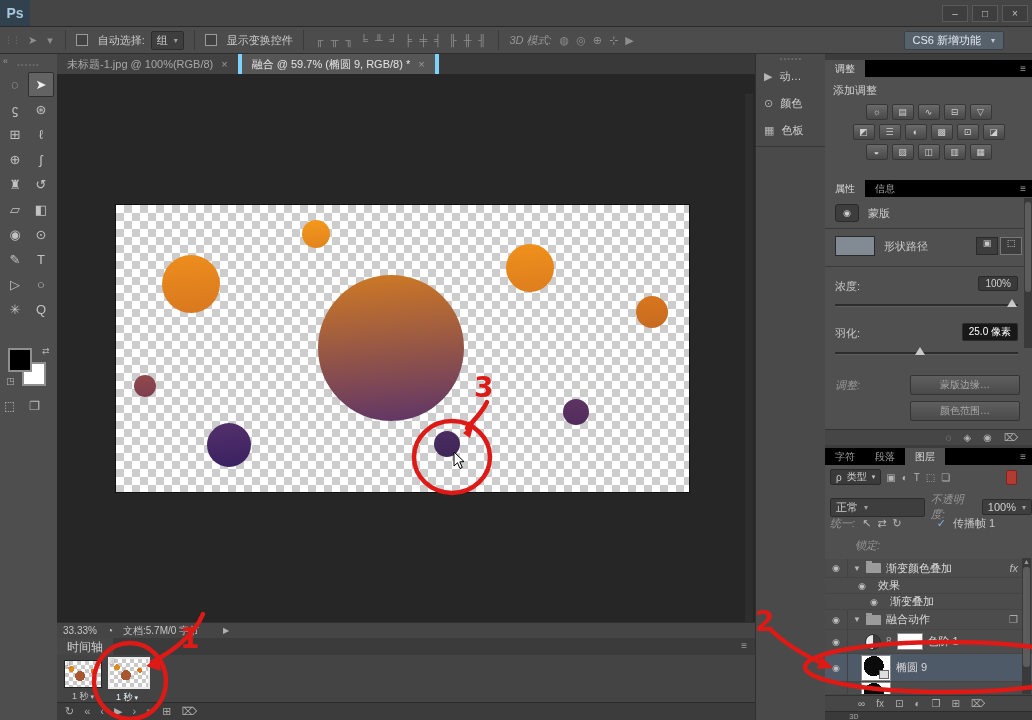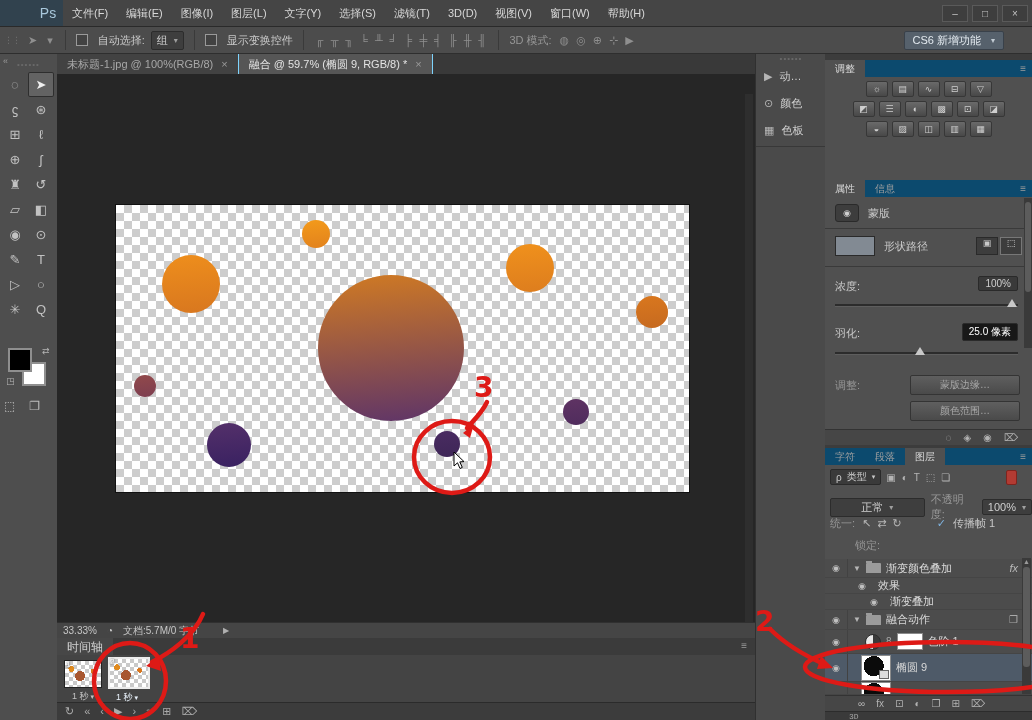--- a/index.html
+++ b/index.html
@@ -2,21 +2,21 @@
 <html><head>
 <meta charset="utf-8">
 <style>
   html,body{margin:0;padding:0;background:#222;}
   #app{position:relative;width:1032px;height:720px;overflow:hidden;
        background:#4c4c4c;font-family:"Liberation Sans","DejaVu Sans",sans-serif;
        font-size:11px;color:#d4d4d4;cursor:default;-webkit-user-select:none;user-select:none;}
   .abs{position:absolute;}
   
   #menubar{left:0;top:0;width:1032px;height:26px;background:#454545;border-bottom:1px solid #2a2a2a;display:flex;align-items:center;}
-  #pslogo{width:30px;height:26px;background:#31424e;color:#a9c8dc;font-weight:normal;font-size:14px;display:flex;align-items:center;justify-content:center;padding-left:33px;}
+  #pslogo{width:30px;height:26px;background:#31424e;color:#a9c8dc;font-weight:bold;font-size:14px;display:flex;align-items:center;justify-content:center;}
   .menu-item{padding:0 9px;line-height:26px;color:#d8d8d8;}
   #winbtns{position:absolute;right:4px;top:5px;display:flex;gap:4px;}
   .winbtn{width:24px;height:15px;background:#3e3e3e;border:1px solid #5a5a5a;color:#c3c3c3;font-size:10px;display:flex;align-items:center;justify-content:center;}
   
   #optionsbar{left:0;top:27px;width:1032px;height:27px;background:#4c4c4c;border-bottom:1px solid #2e2e2e;display:flex;align-items:center;gap:6px;padding-left:4px;box-sizing:border-box;}
   .grip{color:#6c6c6c;font-size:9px;letter-spacing:-1px;}
   .osep{width:1px;height:20px;background:#3a3a3a;margin:0 4px;}
   .chk{width:10px;height:10px;border:1px solid #9a9a9a;background:#424242;display:inline-block;margin-right:4px;}
   .dd{background:#3e3e3e;border:1px solid #2c2c2c;border-radius:2px;padding:1px 5px;display:inline-flex;align-items:center;gap:6px;color:#d0d0d0;}
   .dd:after{content:"▾";font-size:8px;color:#9f9f9f;}
@@ -34,21 +34,21 @@
   .tool.selected{background:#636363;box-shadow:inset 0 0 0 1px #2e2e2e;color:#f0f0f0;}
   #fgbg{position:absolute;left:6px;top:292px;width:44px;height:44px;}
   #fg{position:absolute;left:2px;top:2px;width:20px;height:20px;background:#000;border:2px solid #8f8f8f;}
   #bg{position:absolute;left:16px;top:16px;width:20px;height:20px;background:#fff;border:2px solid #8f8f8f;}
   #swapcol{position:absolute;left:36px;top:0;color:#b5b5b5;font-size:9px;}
   #minicol{position:absolute;left:0;top:30px;color:#b5b5b5;font-size:9px;}
   #toolfooter{position:absolute;left:4px;top:345px;width:50px;display:flex;gap:14px;color:#bdbdbd;font-size:12px;}
   
   #docarea{left:57px;top:54px;width:698px;height:666px;background:#262626;}
   #tabbar{position:absolute;left:0;top:0;width:698px;height:20px;background:#393939;display:flex;}
-  .dtab{display:flex;align-items:center;gap:8px;padding:0 10px;border-right:1px solid #7dd3fc;font-size:11px;}
+  .dtab{display:flex;align-items:center;gap:8px;padding:0 10px;border-right:4px solid #7dd3fc;font-size:11px;}
   .dtab.inactive{background:#424242;color:#a8a8a8;}
   .dtab.active{background:#565656;color:#e3e3e3;}
   .tabclose{color:#9a9a9a;font-size:11px;}
   #pasteboard{position:absolute;left:0;top:20px;width:698px;height:548px;background:#262626;}
   #canvas{position:absolute;left:58px;top:130px;width:573px;height:287px;border:1px solid #111;
     background-color:#fff;
     background-image:linear-gradient(45deg,#cdcdcd 25%,transparent 25%,transparent 75%,#cdcdcd 75%),
                      linear-gradient(45deg,#cdcdcd 25%,transparent 25%,transparent 75%,#cdcdcd 75%);
     background-size:16px 16px;background-position:0 0,8px 8px;overflow:hidden;}
   .circle{position:absolute;border-radius:50%;}
@@ -82,28 +82,28 @@
   #tlcontrols{position:absolute;left:0;top:64px;width:698px;height:24px;background:#3c3c3c;border-top:1px solid #2b2b2b;display:flex;align-items:flex-start;gap:10px;padding:2px 0 0 8px;box-sizing:border-box;color:#ababab;font-size:11px;}
   
   #rightstrip{left:755px;top:54px;width:70px;height:666px;background:#4a4a4a;border-left:1px solid #303030;border-right:1px solid #303030;}
   .stripbtn{display:flex;align-items:center;gap:7px;padding:6px 8px;color:#cfcfcf;}
   .stripbtn .sic{color:#b5b5b5;font-size:11px;}
   .stripdiv{height:1px;background:#383838;margin:2px 0;}
   #stripgrip{color:#6a6a6a;font-size:8px;text-align:center;letter-spacing:1px;}
   
   #panels{left:825px;top:54px;width:207px;height:666px;background:#3c3c3c;}
   .panel{position:absolute;left:0;width:207px;background:#505050;}
-  .ptabs{height:17px;background:#0c4a6e;display:flex;position:relative;}
+  .ptabs{height:17px;background:#000000;display:flex;position:relative;}
   .ptab{padding:2px 10px 0;font-size:10px;color:#9f9f9f;}
   .ptab.active{background:#505050;color:#dadada;}
   .pmenu{position:absolute;right:6px;top:3px;color:#9c9c9c;font-size:10px;}
   .adjrow{display:flex;justify-content:center;gap:4px;margin:4px 0;}
   .adj-ic{width:20px;height:14px;background:linear-gradient(#6a6a6a,#484848);border:1px solid #373737;border-radius:2px;color:#cfcfcf;font-size:9px;display:flex;align-items:center;justify-content:center;}
   .plabel{color:#c9c9c9;}
-  .pdim{color:#969696;}
+  .pdim{color:#969696;font-style:italic;}
   .valbox{background:#3a3a3a;border:1px solid #2a2a2a;border-radius:2px;padding:1px 6px;color:#cfcfcf;font-size:10px;}
   .valbox.lit{background:#181818;color:#fff;}
   .slider{position:absolute;height:2px;background:#2c2c2c;border-bottom:1px solid #5e5e5e;}
   .sthumb{position:absolute;top:-5px;width:0;height:0;border-left:5px solid transparent;border-right:5px solid transparent;border-bottom:8px solid #c9c9c9;}
   .pbtn{background:linear-gradient(#5f5f5f,#4a4a4a);border:1px solid #343434;border-radius:2px;color:#a8a8a8;font-size:10px;padding:2px 10px;text-align:center;}
   .hline{position:absolute;left:0;width:207px;height:1px;background:#3a3a3a;}
   .pfooter{position:absolute;left:0;width:207px;height:16px;background:#464646;border-top:1px solid #333;display:flex;justify-content:flex-end;gap:12px;align-items:center;padding-right:14px;box-sizing:border-box;color:#b2b2b2;font-size:10px;}
   
   .lrow{position:absolute;left:0;width:207px;display:flex;align-items:center;gap:5px;box-sizing:border-box;border-bottom:1px solid #454545;background:#4c4c4c;}
   .eyecell{width:22px;text-align:center;color:#c0c0c0;font-size:9px;border-right:1px solid #424242;align-self:stretch;display:flex;align-items:center;justify-content:center;flex:0 0 22px;}
@@ -124,34 +124,20 @@
   
   #annotations{position:absolute;left:0;top:0;pointer-events:none;}
 </style>
 </head>
 <body>
 
 <div id="app">
 
   <div id="menubar" class="abs">
     <div id="pslogo">Ps</div>
-    <div style="display:flex">
-
-    <span class="menu-item">文件(F)</span>
-        <span class="menu-item">编辑(E)</span>
-        <span class="menu-item">图像(I)</span>
-        <span class="menu-item">图层(L)</span>
-        <span class="menu-item">文字(Y)</span>
-        <span class="menu-item">选择(S)</span>
-        <span class="menu-item">滤镜(T)</span>
-        <span class="menu-item">3D(D)</span>
-        <span class="menu-item">视图(V)</span>
-        <span class="menu-item">窗口(W)</span>
-        <span class="menu-item">帮助(H)</span>
-      </div>
     <div id="winbtns">
 
     <span class="winbtn">–</span>
         <span class="winbtn">□</span>
         <span class="winbtn">×</span>
       </div>
   </div>
 
   <div id="optionsbar" class="abs">
     <span class="grip">⋮⋮</span>
@@ -364,20 +350,21 @@
     <div class="stripdiv"></div>
   </div>
 
   <div id="panels" class="abs">
 
     <div class="panel" style="top:6px;height:120px;">
       <div class="ptabs">
         <span class="ptab active">调整</span>
         <span class="pmenu">≡</span>
       </div>
+      <div style="padding:6px 8px 2px;color:#cfcfcf;">添加调整</div>
       <div>
         <div class="adjrow">
             <span class="adj-ic">☼</span>
             <span class="adj-ic">▤</span>
             <span class="adj-ic">∿</span>
             <span class="adj-ic">⊟</span>
             <span class="adj-ic">▽</span>
           </div>
         <div class="adjrow">
             <span class="adj-ic">◩</span>
@@ -457,21 +444,21 @@
 
         <span>▣</span>
             <span>◐</span>
             <span>T</span>
             <span>⬚</span>
             <span>❏</span>
           </span>
         <span class="redtoggle"></span>
       </div>
       <div style="position:absolute;left:5px;top:44px;display:flex;align-items:center;gap:6px;">
-        <span class="dd" style="width:86px;justify-content:center;">
+        <span class="dd" style="width:86px;justify-content:flex-start;">
             <span>正常</span>
           </span>
         <span class="pdim">不透明度:</span>
         <span class="dd">
             <span>100%</span>
           </span>
       </div>
       <div style="position:absolute;left:5px;top:68px;display:flex;align-items:center;gap:7px;">
         <span class="pdim">统一:</span>
         <span style="display:flex;gap:6px;color:#b5b5b5;">

